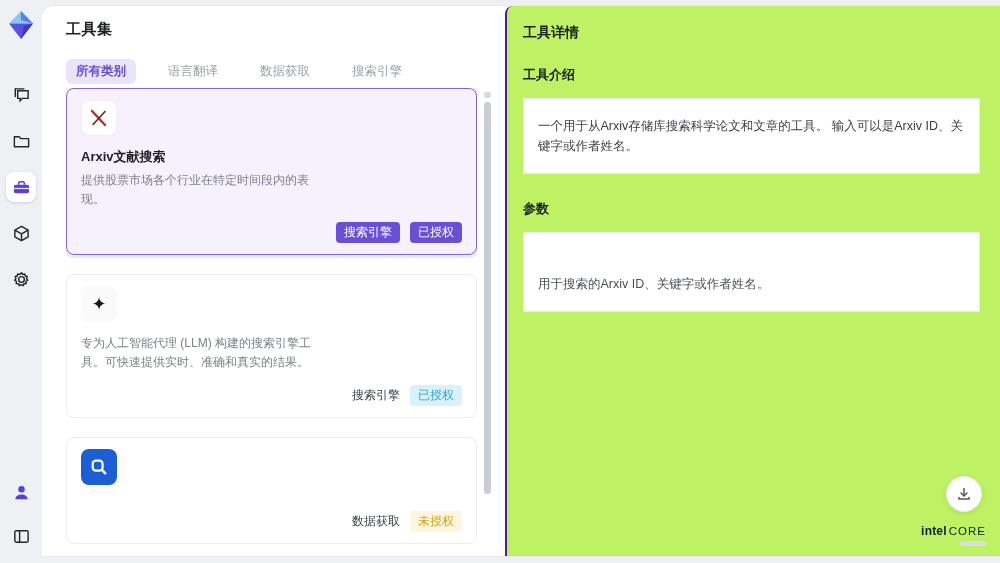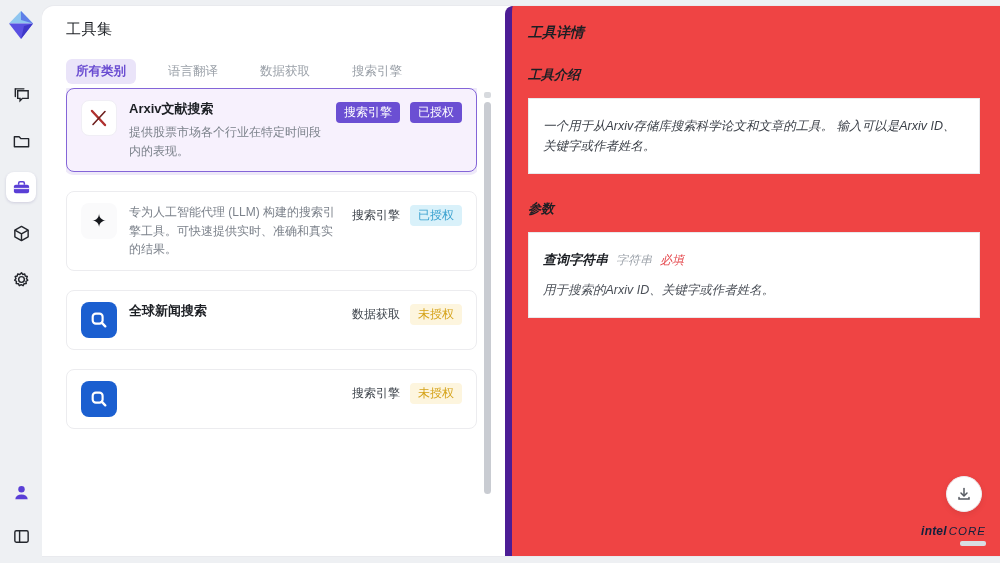--- a/index.html
+++ b/index.html
@@ -26,28 +26,28 @@
   .rail-bottom { margin-top:auto; display:flex; flex-direction:column; align-items:center; gap:14px; }
   
   .window {
     position:absolute; left:42px; top:6px; right:0; bottom:7px;
     background:#ffffff; border-radius:12px 0 0 0;
     box-shadow:0 0 0 1px #e9eaee;
     overflow:hidden;
   }
   
   .list-panel { position:absolute; left:0; top:0; width:463px; bottom:0; padding:14px 0 0 24px; }
-  .page-title { font-size:15px; font-weight:normal; letter-spacing:.5px; margin-bottom:20px; }
+  .page-title { font-size:15px; font-weight:bold; letter-spacing:.5px; margin-bottom:20px; }
   .tabs { display:flex; align-items:center; gap:22px; margin-bottom:16px; }
   .tab { font-size:12.5px; color:#9aa0a8; padding:4px 10px; border-radius:6px; cursor:pointer; white-space:nowrap; }
   .tab.active { background:#eae4f9; color:#6a4cd1; font-weight:bold; }
   .cards { position:absolute; left:24px; right:28px; top:82px; bottom:0; overflow:hidden; }
   .card {
     background:#fff; border:1px solid #ececef; border-radius:8px;
-    padding:11px 14px; margin-bottom:19px; display:flex; gap:12px; cursor:pointer;
+    padding:11px 14px; margin-bottom:19px; display:flex; gap:12px; cursor:pointer;flex-direction:column;
   }
   .card.selected {
     background:#f7f1fd; border:1.5px solid #8465d8;
     box-shadow:0 0 0 3px rgba(132,101,216,.14);
   }
   .tool-icon {
     width:36px; height:36px; border-radius:8px; flex:0 0 36px;
     display:flex; align-items:center; justify-content:center; overflow:hidden;
   }
   .ti-white { background:#ffffff; border:1px solid #f0eef5; }
@@ -63,35 +63,34 @@
   .badge-solid { background:#6b4fd3; color:#ffffff; }
   .badge-auth { background:#d9f1fa; color:#39a1cf; }
   .badge-unauth { background:#fdf5de; color:#d5a31a; }
   
   .scrollbar { position:absolute; right:14px; top:86px; bottom:8px; width:7px; }
   .scroll-thumb { position:absolute; top:10px; left:0; width:7px; height:86%; background:#c9ccd2; border-radius:4px; }
   .scroll-arrow { position:absolute; top:0; left:0; width:7px; height:6px; background:#d7dade; border-radius:2px; }
   
   .detail-panel {
     position:absolute; left:463px; top:0; right:0; bottom:0;
-    background:#ef4444; border-left:7px solid #4c1d95; border-radius:8px 0 0 0;
+    background:#bef264; border-left:2px solid #4c1d95; border-radius:8px 0 0 0;
     padding:18px 20px 0 16px;
-    font-style:italic;
   }
   .detail-title { font-size:14px; font-weight:bold; margin-bottom:24px; }
   .section-heading { font-size:13px; font-weight:bold; margin-bottom:14px; }
   .info-box {
     background:#ffffff; border:1px solid #e8e9ec; border-radius:0;
     padding:17px 14px; font-size:12.5px; color:#3a3f47; line-height:1.6; margin-bottom:26px;
   }
   .param-head { display:flex; align-items:baseline; gap:8px; margin-bottom:9px; }
   .param-name { font-size:13px; font-weight:bold; color:#1c1f24; }
   .param-type { font-size:12px; color:#9aa0a8; }
   .param-required { font-size:12px; color:#e5484d; }
-  .param-desc { font-size:12.5px; color:#4a4f57; }
+  .param-desc { font-size:12.5px; color:#4a4f57;margin-top:24px; }
   
   .fab {
     position:absolute; right:18px; bottom:44px; width:36px; height:36px; border-radius:50%;
     background:#ffffff; border:1px solid #ececef; box-shadow:0 2px 6px rgba(0,0,0,.08);
     display:flex; align-items:center; justify-content:center; cursor:pointer;
   }
   .intel-logo {
     position:absolute; right:14px; bottom:10px; text-align:center;
     color:#10203c; font-size:12px; line-height:1.1; user-select:none;margin-left:29px;
   }
@@ -221,21 +220,20 @@
       </div>
 
       <div class="card">
         <div class="tool-icon ti-blue">
           <svg width="18" height="18" viewBox="0 0 20 20" fill="none">
             <rect x="3" y="3" width="11" height="11" rx="3.5" stroke="#ffffff" stroke-width="2.4"></rect>
             <path d="M13 13 L17 17" stroke="#ffffff" stroke-width="2.6" stroke-linecap="round"></path>
           </svg>
         </div>
         <div class="tool-main">
-          <div class="tool-name">全球新闻搜索</div>
         </div>
         <div class="tool-meta">
           <span class="cat-text">数据获取</span>
           <span class="badge badge-unauth">未授权</span>
         </div>
       </div>
 
       <div class="card">
         <div class="tool-icon ti-blue">
           <svg width="18" height="18" viewBox="0 0 20 20" fill="none">
@@ -260,25 +258,20 @@
   <div class="detail-panel">
     <div class="detail-title">工具详情</div>
 
     <div class="section-heading">工具介绍</div>
     <div class="info-box">
       <span>一个用于从Arxiv存储库搜索科学论文和文章的工具。 输入可以是Arxiv ID、关键字或作者姓名。</span>
     </div>
 
     <div class="section-heading">参数</div>
     <div class="info-box">
-      <div class="param-head">
-        <span class="param-name">查询字符串</span>
-        <span class="param-type">字符串</span>
-        <span class="param-required">必填</span>
-      </div>
       <div class="param-desc">用于搜索的Arxiv ID、关键字或作者姓名。</div>
     </div>
 
     <div class="fab">
       <span>
         <svg width="16" height="16" viewBox="0 0 16 16" fill="none" stroke="#555a61" stroke-width="1.5" stroke-linecap="round">
           <path d="M8 2.5 v7"></path>
           <path d="M5 7 L8 10 L11 7" stroke-linejoin="round"></path>
           <path d="M3 11.5 v1.5 h10 v-1.5"></path>
         </svg>

